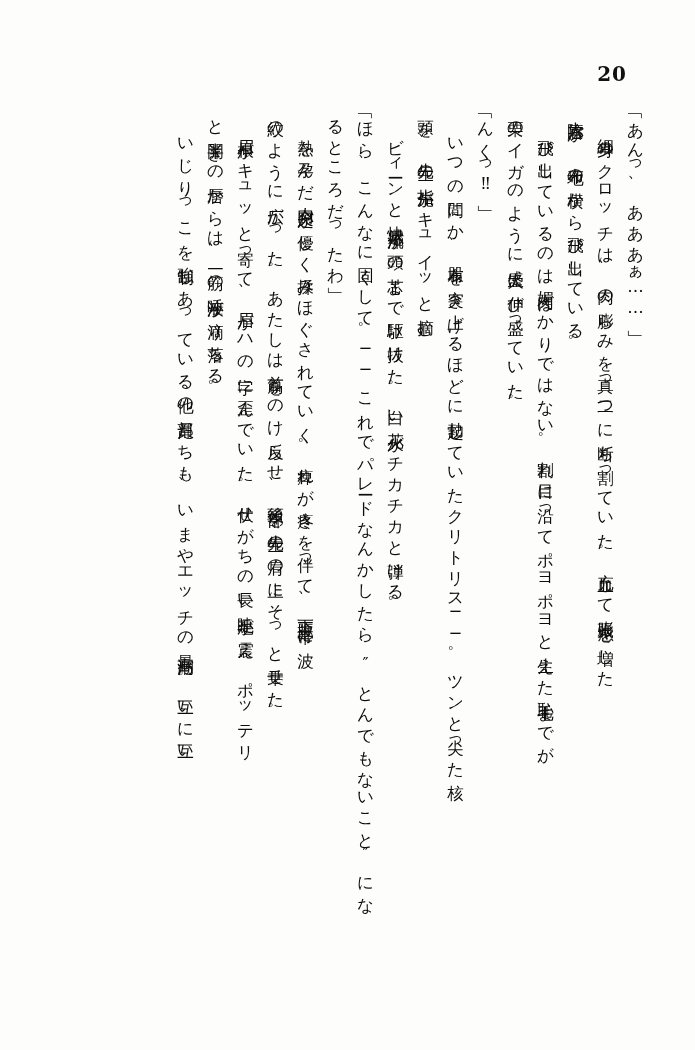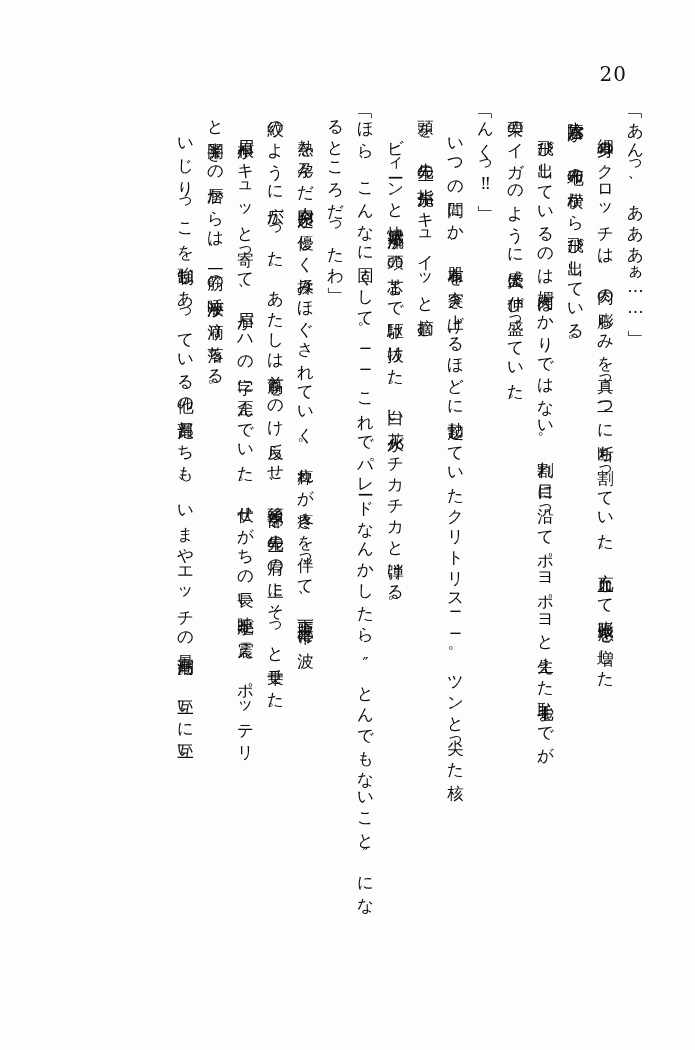--- a/index.html
+++ b/index.html
@@ -23,20 +23,21 @@
     height: 1050px;
     background: #fdfdfb;
   }
   .page-number {
     position: absolute;
     top: 62px;
     right: 68px;
     font-size: 20px;
     letter-spacing: 1px;
     color: #111;
+    font-weight: bold;
   }
   .text-block {
     position: absolute;
     top: 108px;
     right: 52px;
     left: 55px;
     bottom: 30px;
     display: flex;
     flex-direction: row-reverse;
     justify-content: flex-start;

